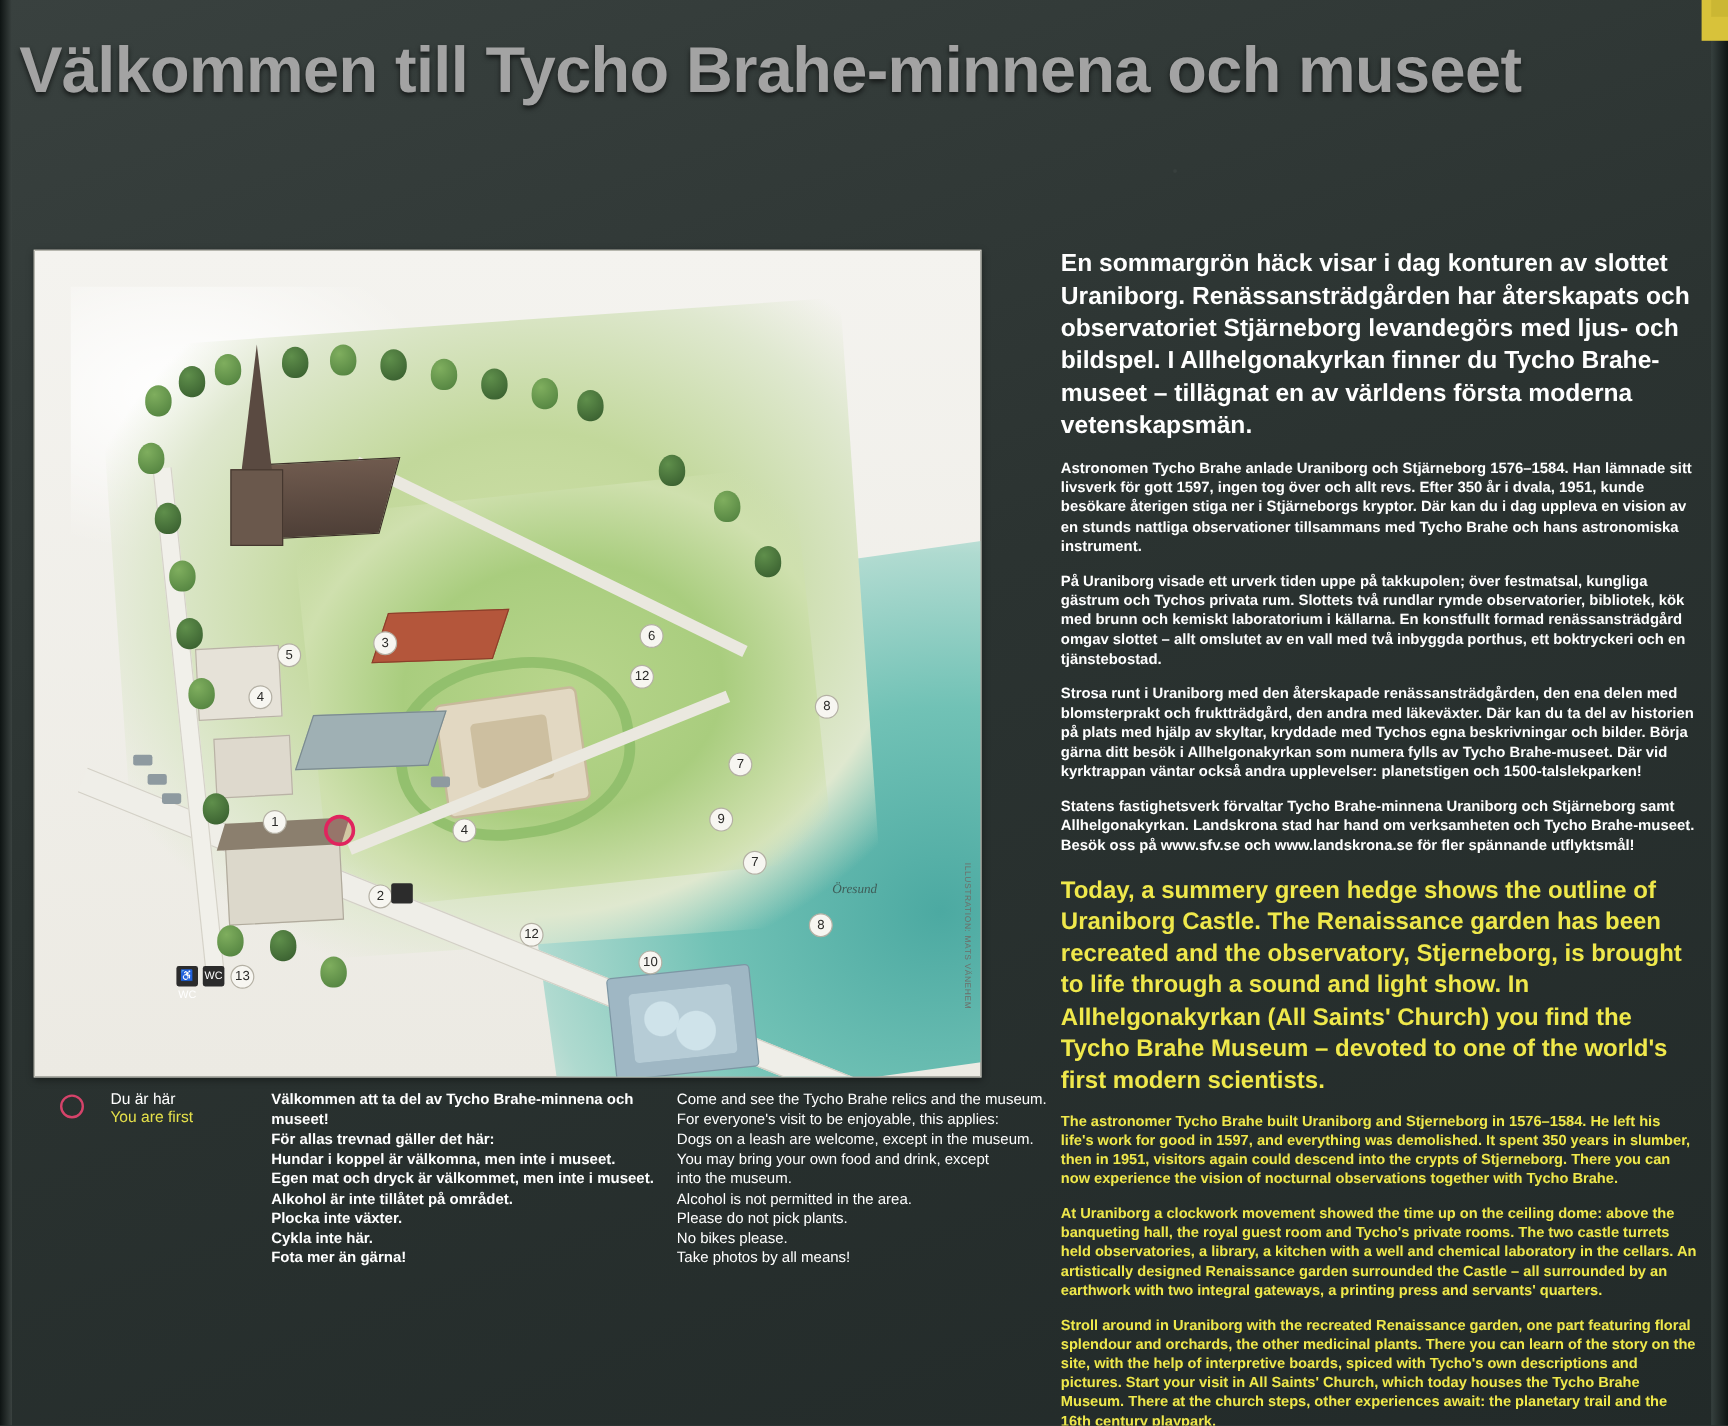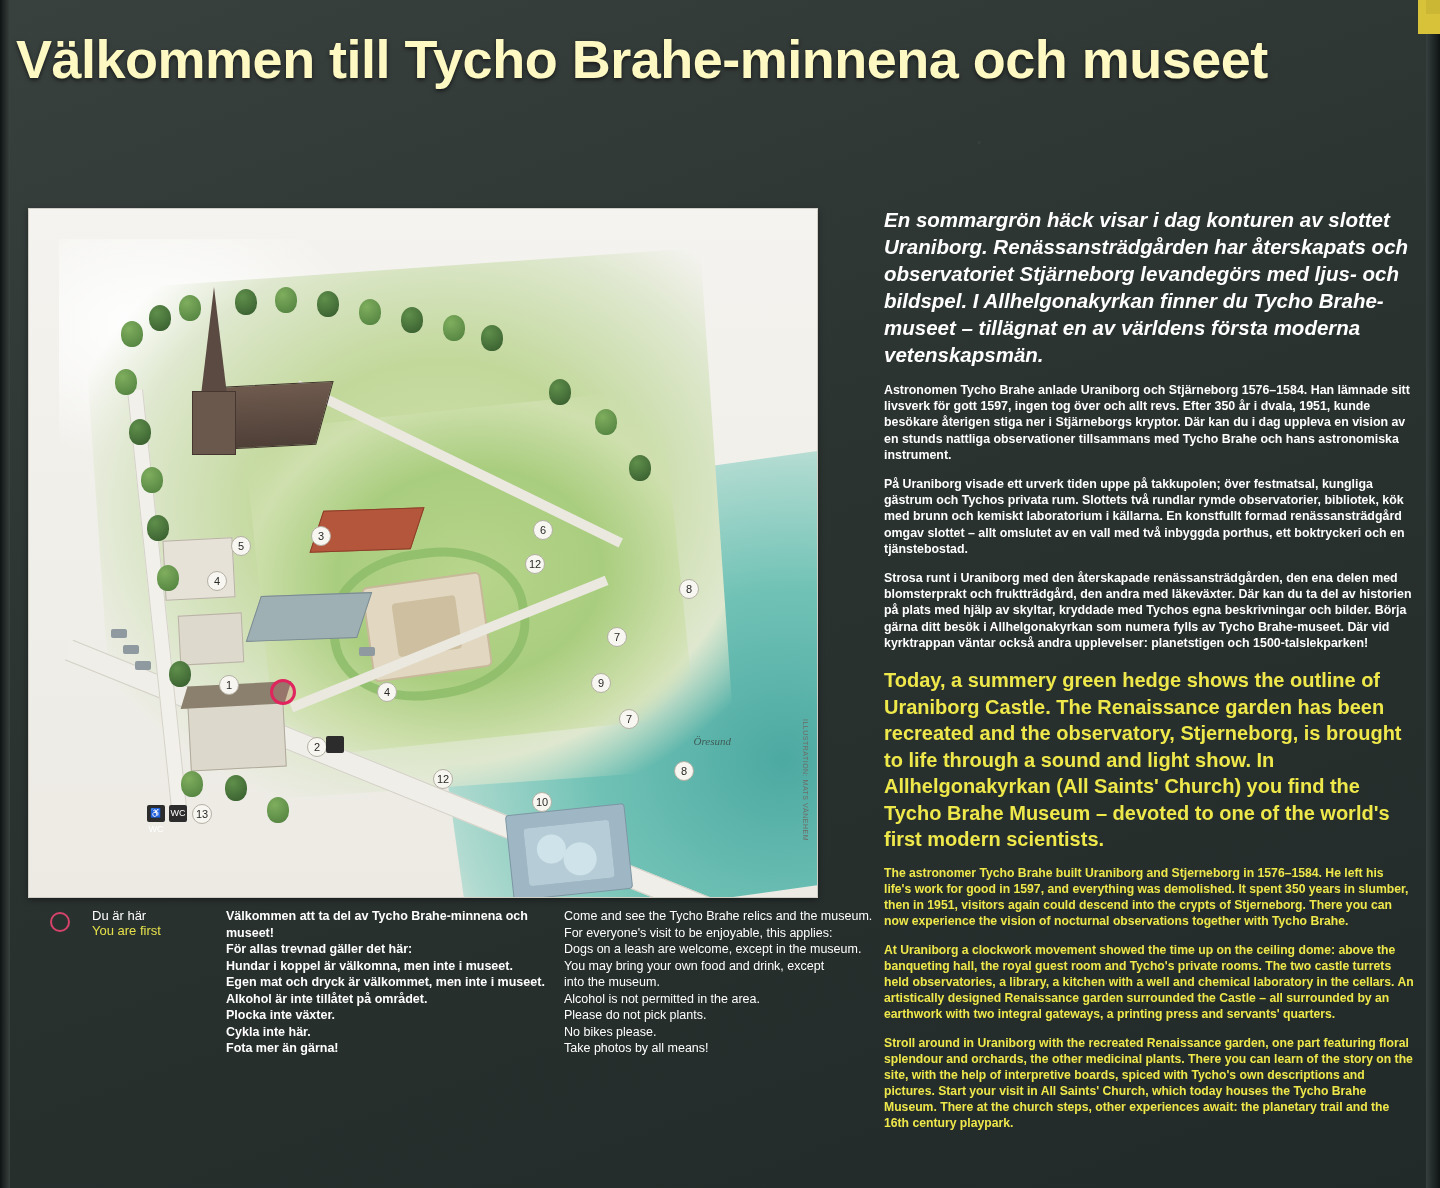--- a/index.html
+++ b/index.html
@@ -21,21 +21,21 @@
       radial-gradient(circle at 82% 78%, rgba(255,255,255,0.03) 0 1px, transparent 2px),
       linear-gradient(160deg, #39413f 0%, #2b3331 45%, #222a29 100%);
   }
   .edge-left { position:absolute; left:0; top:0; width:10px; height:1188px; background:linear-gradient(90deg,#0e1413,#3a4240); }
   .edge-right { position:absolute; right:0; top:0; width:14px; height:1188px; background:linear-gradient(270deg,#0e1413,#36403e); }
   .corner-yellow { position:absolute; right:0; top:0; width:22px; height:34px; background:#d8c23a; }
   .corner-yellow2 { position:absolute; right:0; top:0; width:14px; height:14px; background:#cbb733; }
 
   h1.title {
     position:absolute; left:16px; top:28px;
-    margin:0; color:#fef9c3;
+    margin:0; color:#a3a3a3;
     font-size:54px; font-weight:bold; letter-spacing:-0.5px;
     font-family:"Liberation Sans", sans-serif;
     text-shadow:0 2px 4px rgba(0,0,0,0.6);
   }
 
   
   .map-panel {
     position:absolute; left:28px; top:208px;
     width:790px; height:690px;
     background:linear-gradient(180deg,#f4f3ef 0%, #eceae3 100%);
@@ -204,21 +204,20 @@
   }
   .legend-col.sv { left:198px; width:330px;font-weight:bold; }
   .legend-col.en { left:536px; width:310px; color:#ffffff; }
 
   
   .rightcol { position:absolute; left:884px; top:206px; width:530px; }
   .lead-sv {
     color:#ffffff; font-size:20.5px; line-height:27px; font-weight:bold;
     margin:0 0 14px 0;
     font-family:"Liberation Sans", sans-serif;
-    font-style:italic;
   }
   .body-sv {
     color:#ffffff; font-size:12.4px; line-height:16.2px; margin:0 0 13px 0;
     font-weight:bold;
   }
   .lead-en {
     color:#efe84b; font-size:20px; line-height:26.5px; font-weight:bold;
     margin:16px 0 12px 0;
   }
   .body-en {
@@ -342,19 +341,20 @@
 Please do not pick plants.
 No bikes please.
 Take photos by all means!</span></div>
 </div>
 
 <div class="rightcol">
   <p class="lead-sv">En sommargrön häck visar i dag konturen av slottet Uraniborg. Renässansträdgården har återskapats och observatoriet Stjärneborg levandegörs med ljus- och bildspel. I Allhelgonakyrkan finner du Tycho Brahe-museet – tillägnat en av världens första moderna vetenskapsmän.</p>
   <p class="body-sv">Astronomen Tycho Brahe anlade Uraniborg och Stjärneborg 1576–1584. Han lämnade sitt livsverk för gott 1597, ingen tog över och allt revs. Efter 350 år i dvala, 1951, kunde besökare återigen stiga ner i Stjärneborgs kryptor. Där kan du i dag uppleva en vision av en stunds nattliga observationer tillsammans med Tycho Brahe och hans astronomiska instrument.</p>
   <p class="body-sv">På Uraniborg visade ett urverk tiden uppe på takkupolen; över festmatsal, kungliga gästrum och Tychos privata rum. Slottets två rundlar rymde observatorier, bibliotek, kök med brunn och kemiskt laboratorium i källarna. En konstfullt formad renässansträdgård omgav slottet – allt omslutet av en vall med två inbyggda porthus, ett boktryckeri och en tjänstebostad.</p>
   <p class="body-sv">Strosa runt i Uraniborg med den återskapade renässansträdgården, den ena delen med blomsterprakt och fruktträdgård, den andra med läkeväxter. Där kan du ta del av historien på plats med hjälp av skyltar, kryddade med Tychos egna beskrivningar och bilder. Börja gärna ditt besök i Allhelgonakyrkan som numera fylls av Tycho Brahe-museet. Där vid kyrktrappan väntar också andra upplevelser: planetstigen och 1500-talslekparken!</p>
+  <p class="body-sv">Statens fastighetsverk förvaltar Tycho Brahe-minnena Uraniborg och Stjärneborg samt Allhelgonakyrkan. Landskrona stad har hand om verksamheten och Tycho Brahe-museet. Besök oss på www.sfv.se och www.landskrona.se för fler spännande utflyktsmål!</p>
 
   <p class="lead-en">Today, a summery green hedge shows the outline of Uraniborg Castle. The Renaissance garden has been recreated and the observatory, Stjerneborg, is brought to life through a sound and light show. In Allhelgonakyrkan (All Saints' Church) you find the Tycho Brahe Museum – devoted to one of the world's first modern scientists.</p>
   <p class="body-en">The astronomer Tycho Brahe built Uraniborg and Stjerneborg in 1576–1584. He left his life's work for good in 1597, and everything was demolished. It spent 350 years in slumber, then in 1951, visitors again could descend into the crypts of Stjerneborg. There you can now experience the vision of nocturnal observations together with Tycho Brahe.</p>
   <p class="body-en">At Uraniborg a clockwork movement showed the time up on the ceiling dome: above the banqueting hall, the royal guest room and Tycho's private rooms. The two castle turrets held observatories, a library, a kitchen with a well and chemical laboratory in the cellars. An artistically designed Renaissance garden surrounded the Castle – all surrounded by an earthwork with two integral gateways, a printing press and servants' quarters.</p>
   <p class="body-en">Stroll around in Uraniborg with the recreated Renaissance garden, one part featuring floral splendour and orchards, the other medicinal plants. There you can learn of the story on the site, with the help of interpretive boards, spiced with Tycho's own descriptions and pictures. Start your visit in All Saints' Church, which today houses the Tycho Brahe Museum. There at the church steps, other experiences await: the planetary trail and the 16th century playpark.</p>
 
 </div>
 
 </body></html>

